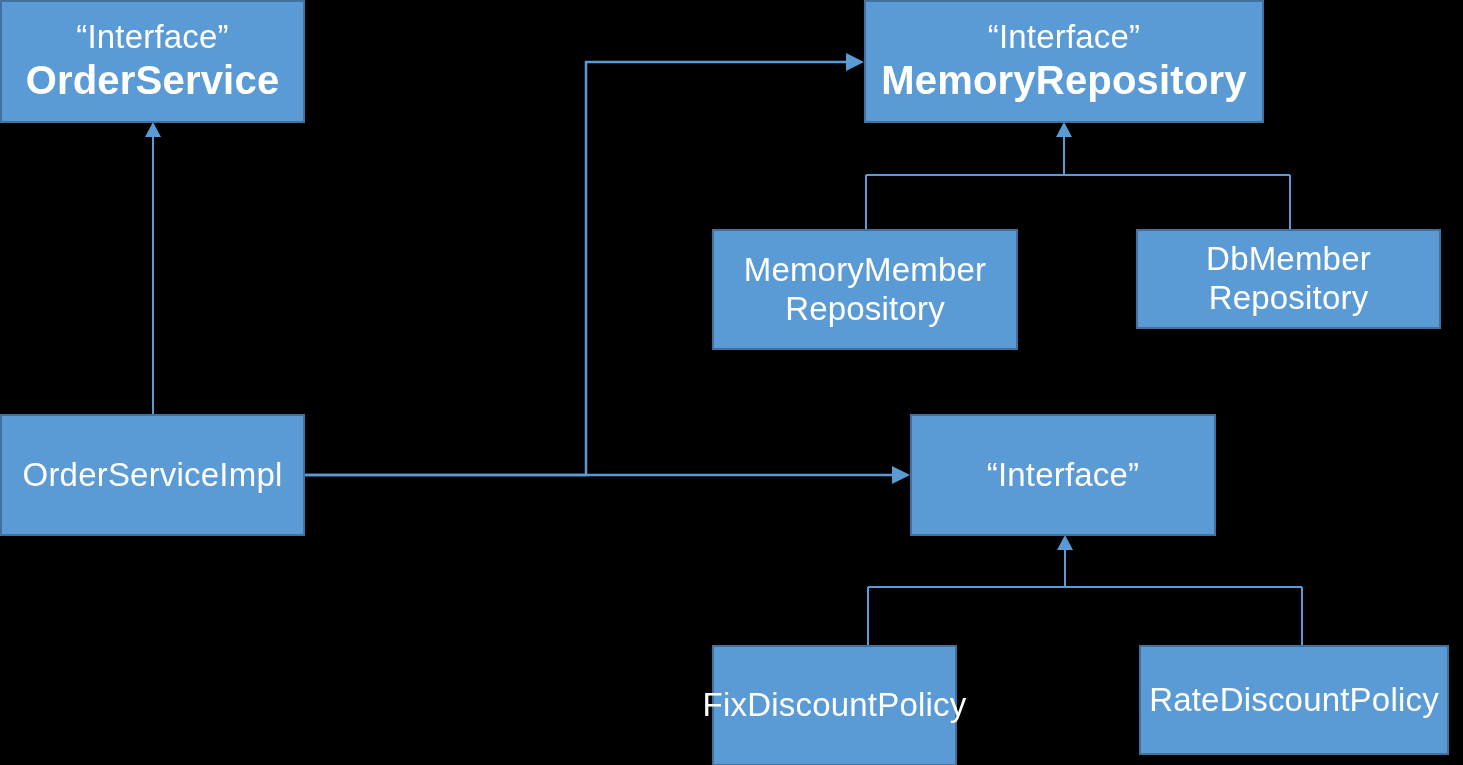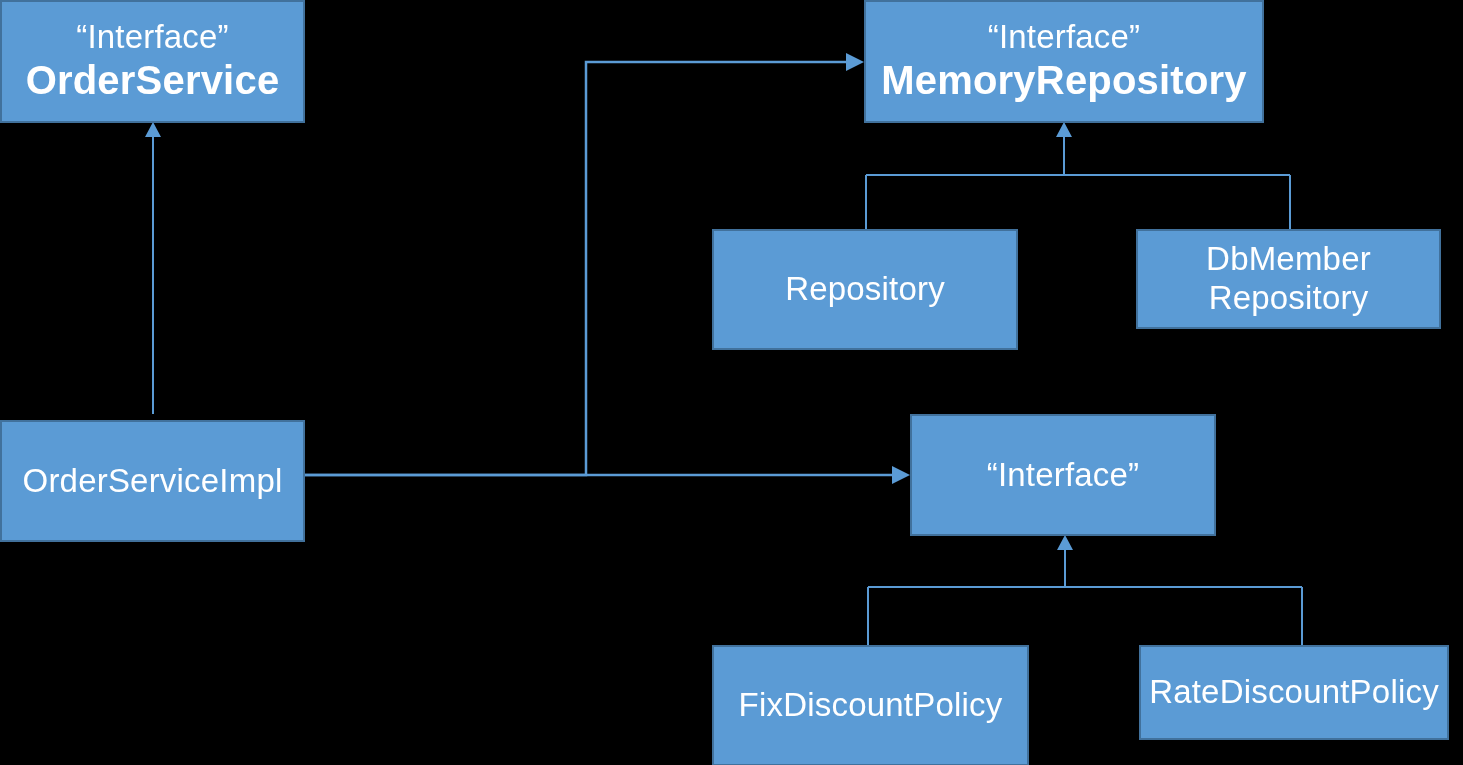--- a/index.html
+++ b/index.html
@@ -98,37 +98,38 @@
     <span class="stereotype">“Interface”</span>
     <span class="cls-name">OrderService</span>
   </div>
 
   <div class="uml-box" style="left:864px; top:0px; width:400px; height:123px;">
     <span class="stereotype">“Interface”</span>
     <span class="cls-name">MemoryRepository</span>
   </div>
 
   <div class="uml-box" style="left:712px; top:229px; width:306px; height:121px;">
+    <span class="plain-name">MemoryMember</span>
     <span class="plain-name">Repository</span>
   </div>
 
   <div class="uml-box" style="left:1136px; top:229px; width:305px; height:100px;">
     <span class="plain-name">DbMember</span>
     <span class="plain-name">Repository</span>
   </div>
 
-  <div class="uml-box" style="left:0px; top:414px; width:305px; height:122px;margin-top:6px;">
+  <div class="uml-box" style="left:0px; top:414px; width:305px; height:122px;">
     <span class="plain-name">OrderServiceImpl</span>
   </div>
 
   <div class="uml-box" style="left:910px; top:414px; width:306px; height:122px;">
     <span class="stereotype">“Interface”</span>
   </div>
 
-  <div class="uml-box" style="left:712px; top:645px; width:317px; height:121px;">
+  <div class="uml-box" style="left:712px; top:645px; width:245px; height:121px;">
     <span class="plain-name">FixDiscountPolicy</span>
   </div>
 
-  <div class="uml-box" style="left:1139px; top:645px; width:310px; height:95px;">
+  <div class="uml-box" style="left:1139px; top:645px; width:310px; height:110px;">
     <span class="plain-name">RateDiscountPolicy</span>
   </div>
 
 </div>
 
 </body></html>

